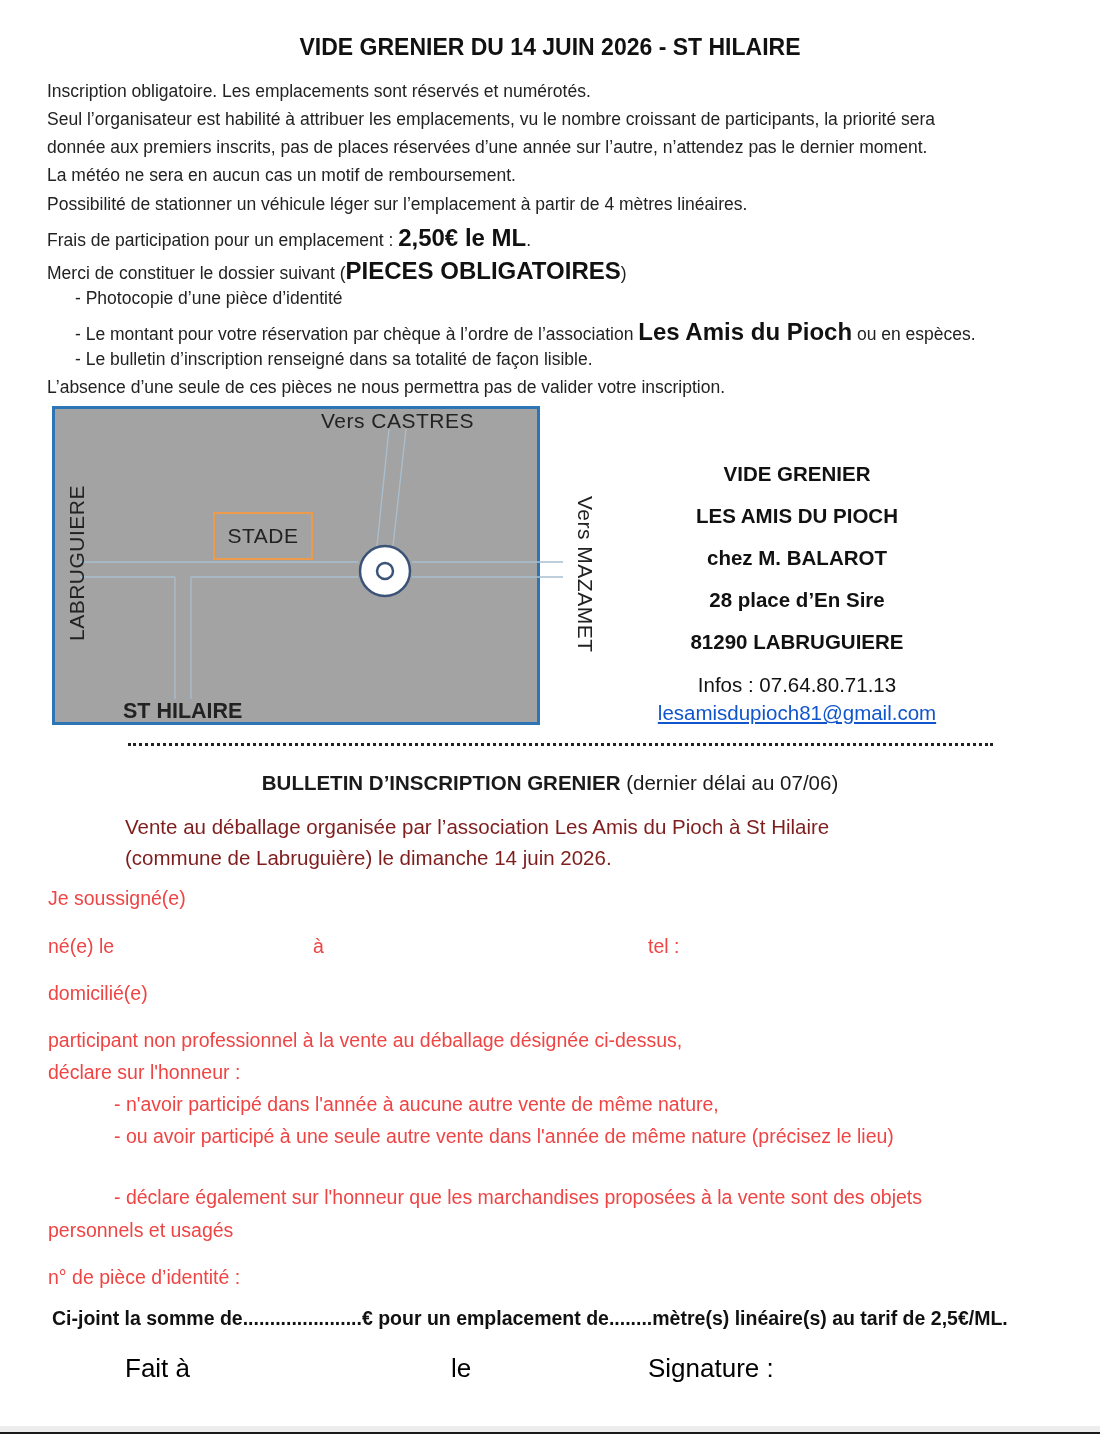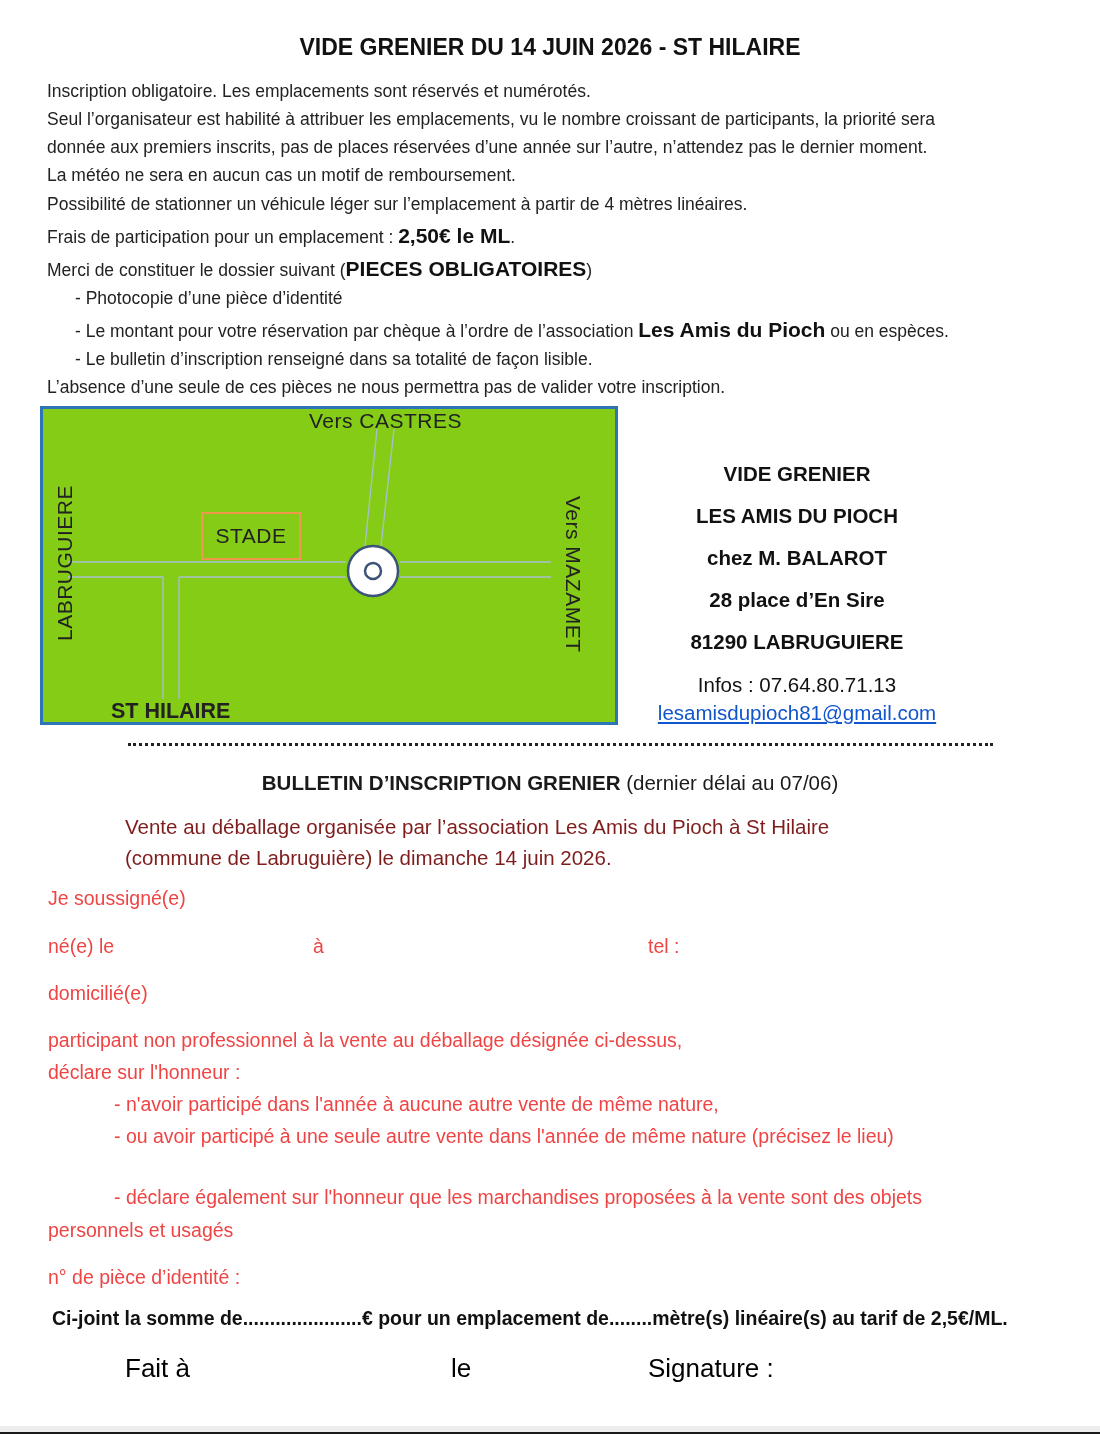--- a/index.html
+++ b/index.html
@@ -9,26 +9,26 @@
   }
   .abs { position: absolute; white-space: nowrap; }
   .title {
     left: 0; width: 1100px; text-align: center; top: 34px;
     font-size: 23px; font-weight: bold; color: #111;
   }
   .intro-line {
     left: 47px; font-size: 17.5px; color: #222;
     transform-origin: left center;
   }
-  .b-lg { font-weight: bold; color: #111; font-size: 21px; }
+  .b-lg { font-weight: bold; color: #111; font-size: 24px; }
 
   
   .map {
-    position: absolute; left: 40px; top: 406px; width: 578px; height: 319px;
-    border: 3px solid #2e75b6; box-sizing: border-box; background: #84cc16;
+    position: absolute; left: 52px; top: 406px; width: 488px; height: 319px;
+    border: 3px solid #2e75b6; box-sizing: border-box; background: #a3a3a3;
   }
   .map svg { position: absolute; left: 0; top: 0; }
   .map-label { position: absolute; font-size: 21px; color: #222; white-space: nowrap; letter-spacing: 0.5px; }
   .stade-box {
     position: absolute; left: 158px; top: 103px; width: 100px; height: 48px;
     border: 2.5px solid #ed9a4d; box-sizing: border-box;
     display: flex; align-items: center; justify-content: center;
     font-size: 21px; color: #222; letter-spacing: 0.5px;
   }
 

